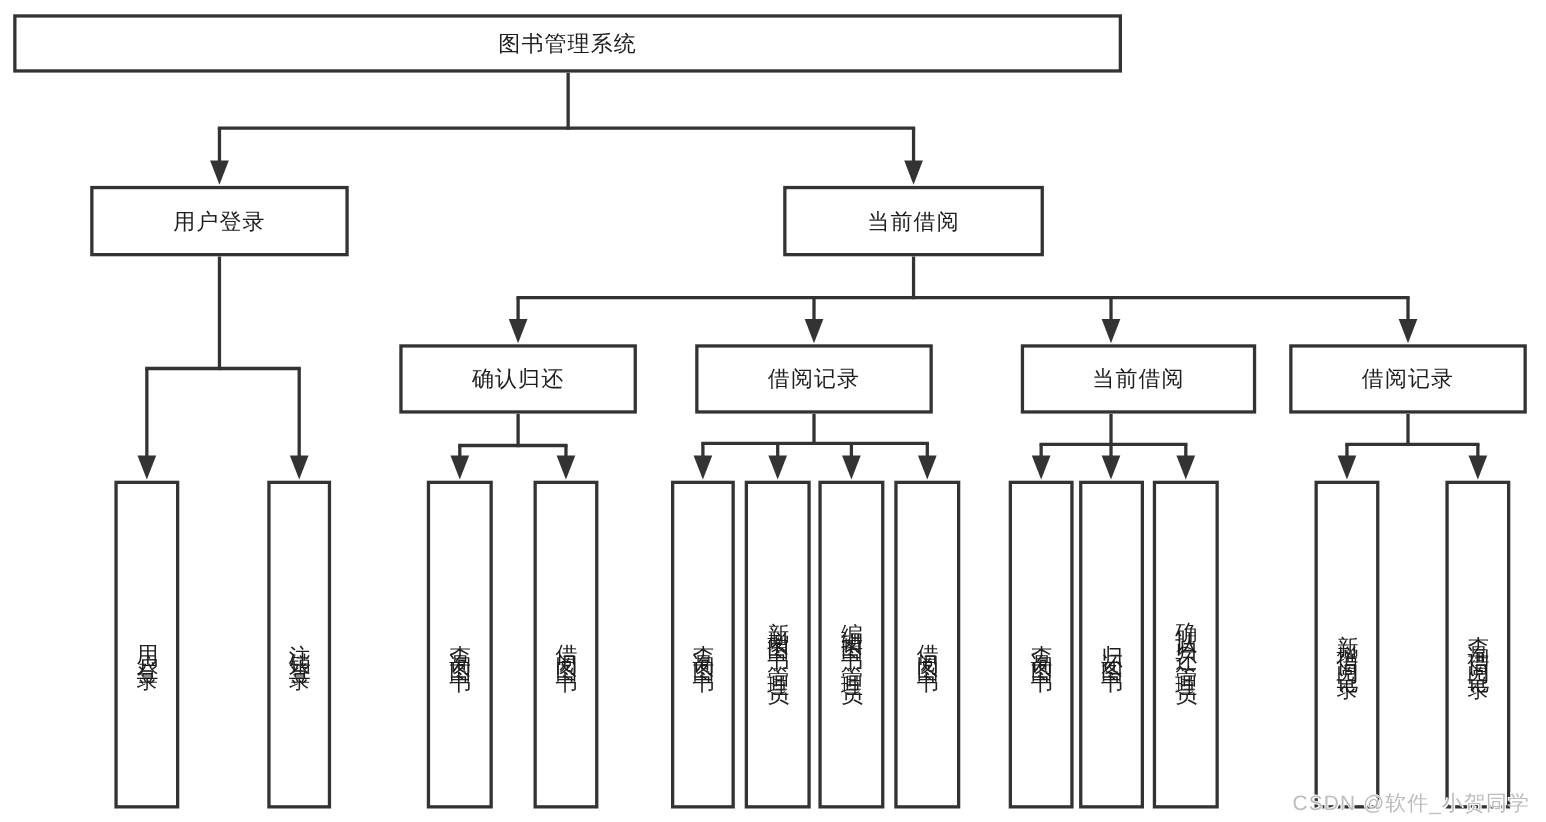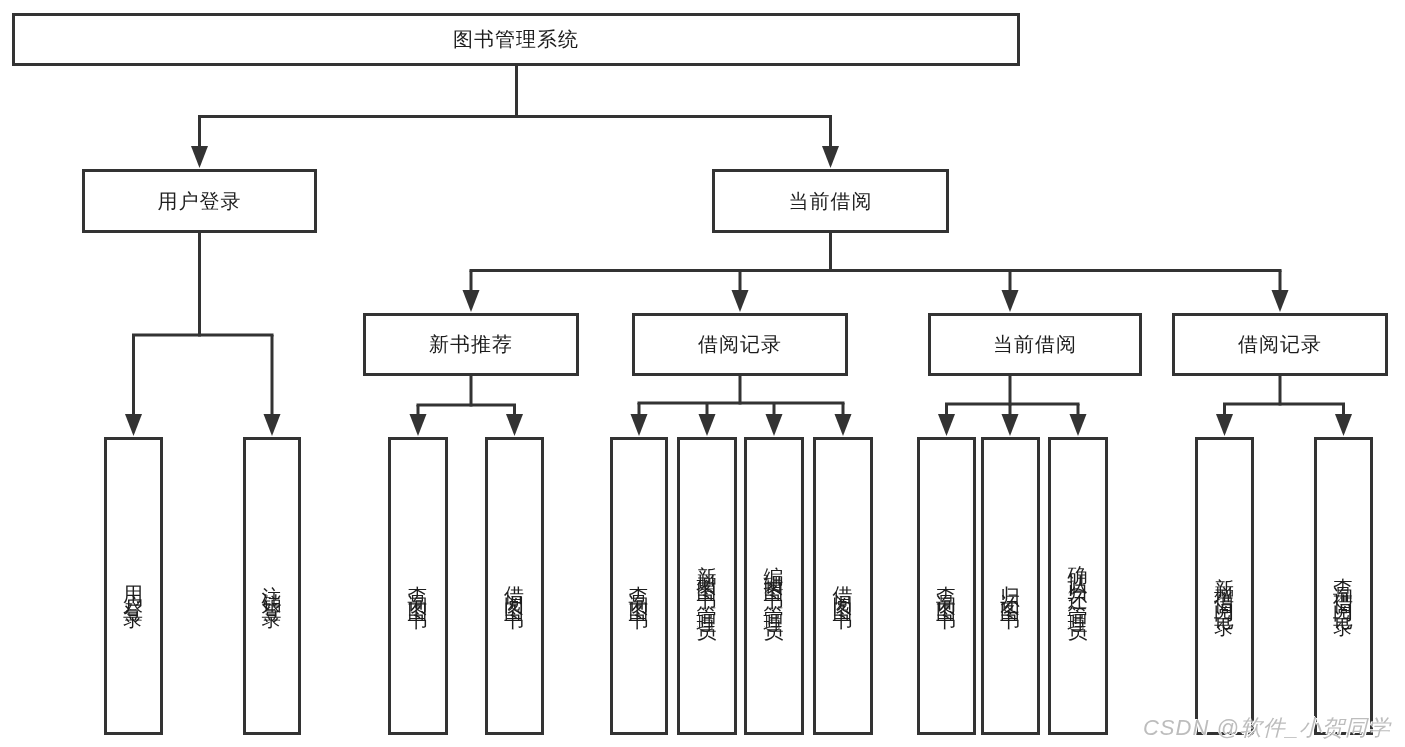--- a/index.html
+++ b/index.html
@@ -31,26 +31,25 @@
     writing-mode: vertical-rl;
     text-orientation: mixed;
     letter-spacing: 8px;
     line-height: 1.1;
     font-size: 20px;
   }
   .watermark {
     position: absolute;
     right: 14px;
     bottom: 4px;
-    font-size: 22px;
+    font-size: 19px;
     letter-spacing: 1px;
     color: var(--watermark, #bdbdbd);
     text-shadow: 1px 1px 0 #ffffff, -1px -1px 0 #ffffff;
     white-space: nowrap;
-    font-style: italic;
   }
 </style>
 </head>
 <body>
 
 <div class="canvas">
 
   <svg class="connectors" viewBox="0 0 1405 747" xmlns="http://www.w3.org/2000/svg">
 
     <g>
@@ -125,21 +124,21 @@
       <polygon points="1216,414 1233,414 1224.5,436"></polygon>
       <polygon points="1335,414 1352,414 1343.5,436"></polygon>
     </g>
   </svg>
 
   <div class="node" style="left:12px; top:13px; width:1008px; height:53px;">图书管理系统</div>
 
   <div class="node" style="left:82px; top:169px; width:235px; height:64px;">用户登录</div>
   <div class="node" style="left:712px; top:169px; width:237px; height:64px;">当前借阅</div>
 
-  <div class="node" style="left:363px; top:313px; width:216px; height:63px;">新书推荐</div>
+  <div class="node" style="left:363px; top:313px; width:216px; height:63px;">确认归还</div>
   <div class="node" style="left:632px; top:313px; width:216px; height:63px;">借阅记录</div>
   <div class="node" style="left:928px; top:313px; width:214px; height:63px;">当前借阅</div>
   <div class="node" style="left:1172px; top:313px; width:216px; height:63px;">借阅记录</div>
 
   <div class="node vnode" style="left:104px; top:437px; width:59px; height:298px;">
     <span>用户登录</span>
   </div>
   <div class="node vnode" style="left:243px; top:437px; width:58px; height:298px;">
     <span>注销登录</span>
   </div>

